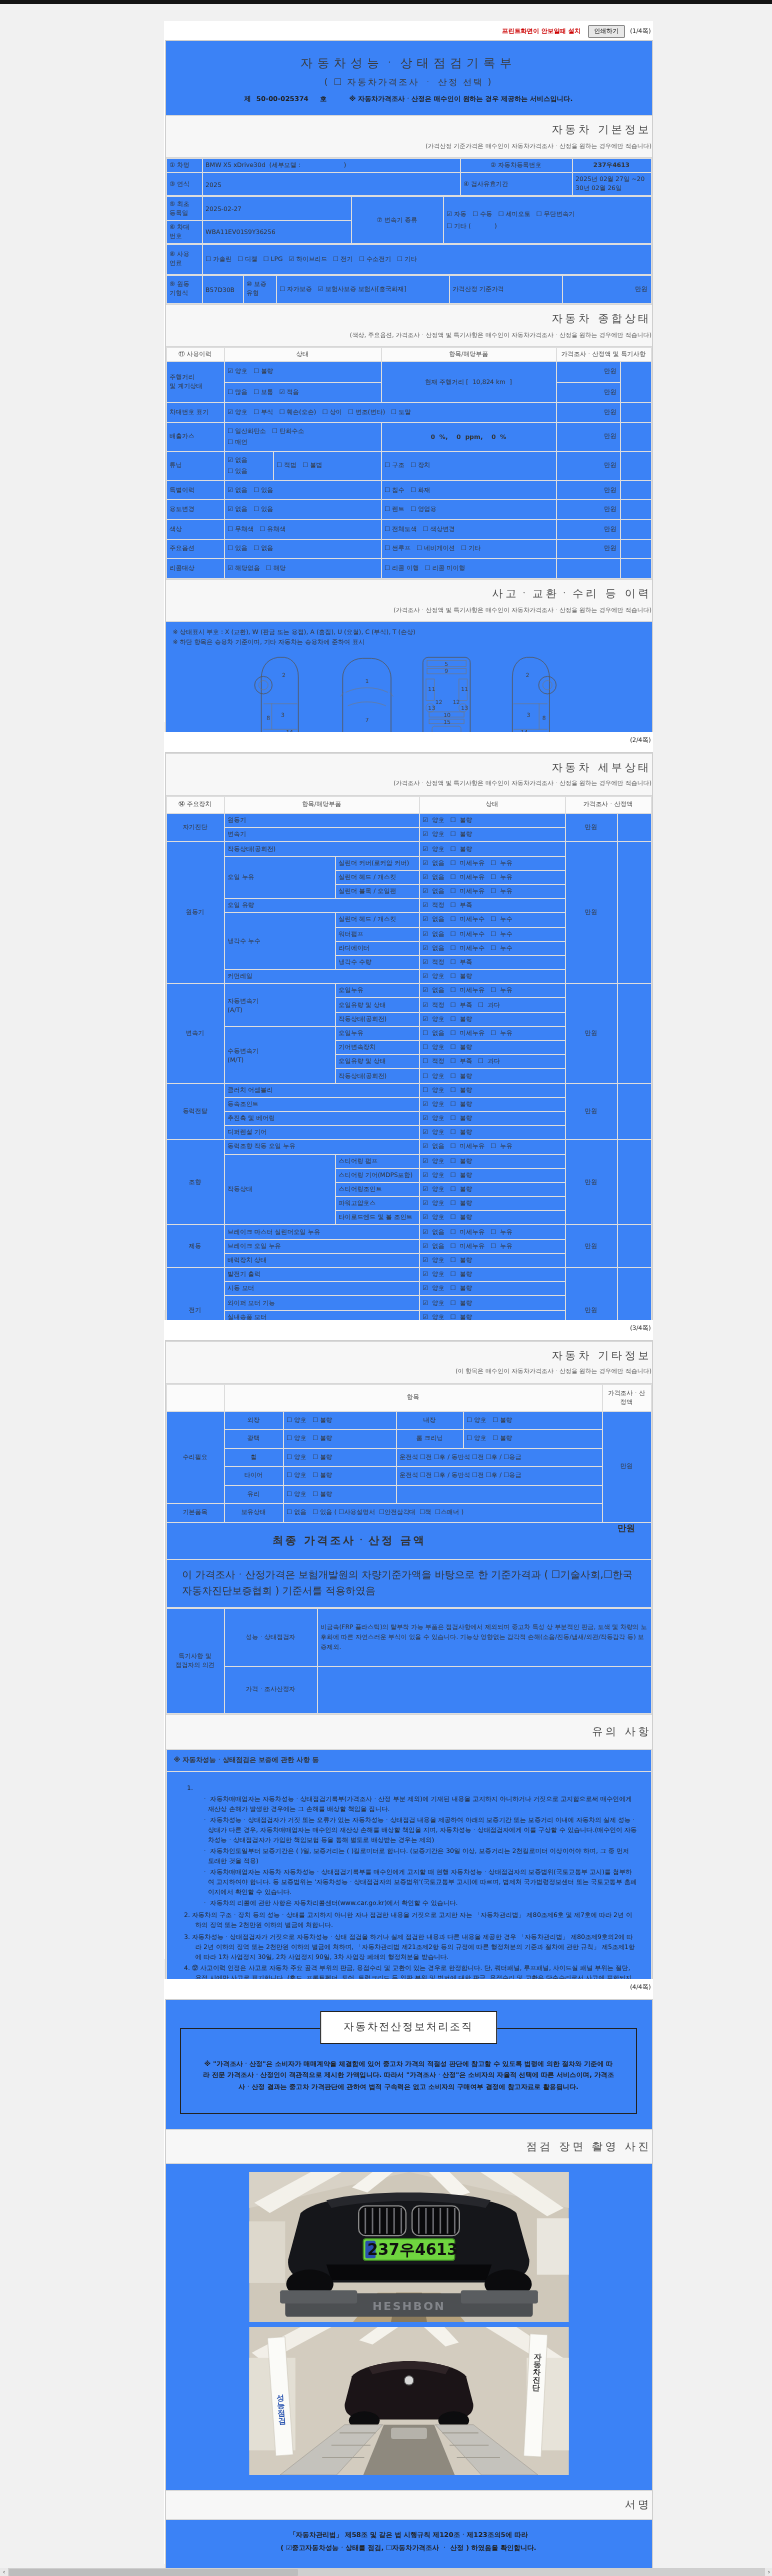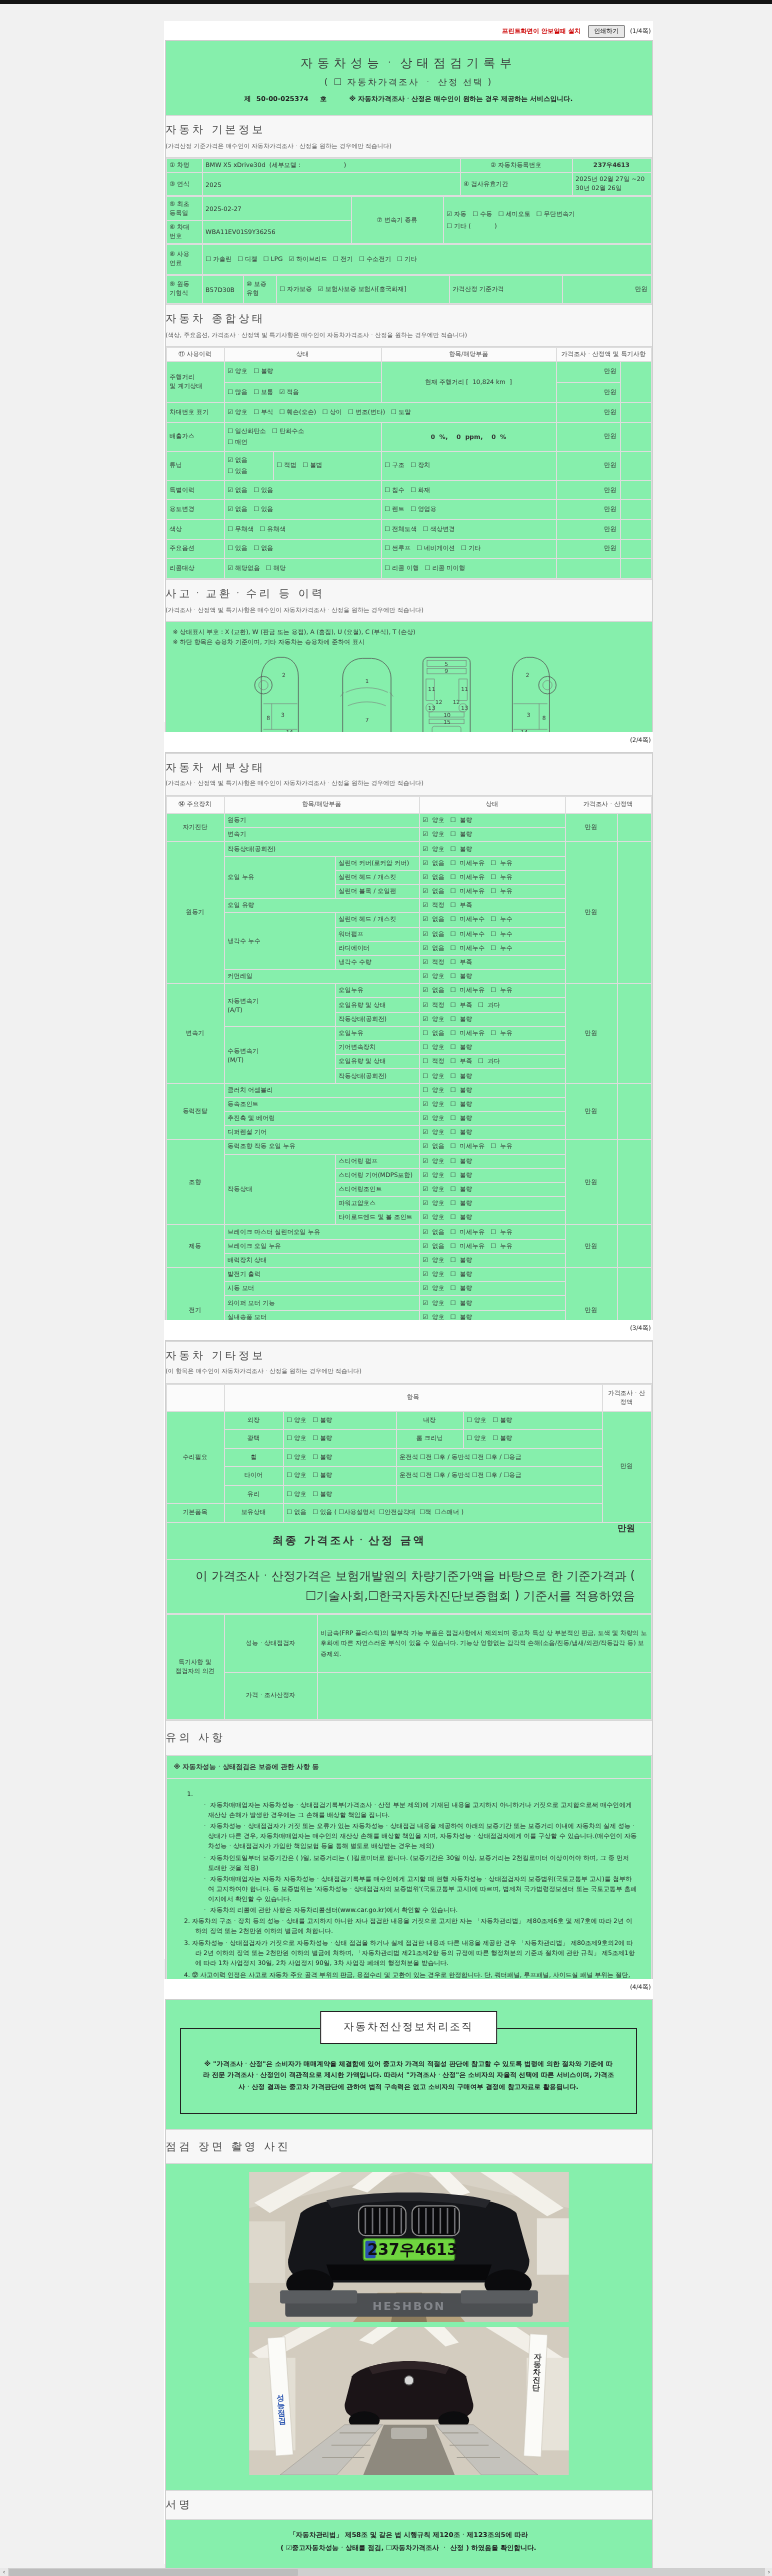--- a/index.html
+++ b/index.html
@@ -5,43 +5,43 @@
   html,body{margin:0;padding:0}
   body{width:773px;height:2576px;position:relative;background:#f1f1f1;
        font-family:"DejaVu Sans","Liberation Sans",sans-serif;font-size:6.2px;color:#333;overflow:hidden}
   .topbar{position:absolute;left:0;top:0;width:773px;height:4.1px;background:#141414}
   .doccol{position:absolute;left:164px;width:489px}
   .pg{position:absolute;left:0;width:489px;background:#fff}
   .ph{height:13.4px;text-align:right;padding:4.1px 2.1px 0 0;font-size:6.2px;color:#222}
   .ph .mark{margin-left:3.1px}
   .rednote{color:#c00;font-weight:bold;margin-right:5.2px;cursor:pointer}
   .printbtn{font-family:inherit;font-size:6.2px;padding:1px 5.2px;background:#e8e8e8;border:0.5px solid #8a8a8a;border-radius:1px}
-  .fr{border:0.5px solid #cfcfcf;margin:2.1px 0.5px 0 0.5px;background:#86efac}
+  .fr{border:0.5px solid #cfcfcf;margin:2.1px 0.5px 0 0.5px;background:#3b82f6}
   .doctitle{text-align:center;padding:13.4px 0 1px;font-size:12px;letter-spacing:4.6px;color:#3a3a3a}
   .docsub{text-align:center;font-size:8.8px;letter-spacing:1.5px;padding:4.1px 0 1px;color:#3a3a3a}
   .docno{text-align:center;font-size:6.7px;font-weight:bold;padding:5.2px 0 11.3px;color:#222}
   .docno .no{margin:0 9.3px 0 3.1px}
-  .sec{background:#f7f7f7;border-top:0.5px solid #d8d8d8;border-bottom:0.5px solid #d8d8d8;text-align:left;padding:7.2px 0 6.2px}
+  .sec{background:#f7f7f7;border-top:0.5px solid #d8d8d8;border-bottom:0.5px solid #d8d8d8;text-align:right;padding:7.2px 0 6.2px}
   .sec .t{font-size:10.8px;letter-spacing:2.6px;color:#4a4a4a}
   .sec .n{font-size:6px;color:#555;margin-top:4.6px;letter-spacing:0}
   table{width:100%;border-collapse:collapse;table-layout:fixed}
   td{border:0.5px solid #ddd;padding:2.1px 3.1px;font-size:6.2px;vertical-align:middle;color:#333;white-space:pre-wrap;word-break:break-all}
   td.ct{text-align:center}
   td.pr{text-align:right}
   td.b{font-weight:bold}
   .hd td{background:#fbfbfb;text-align:center;color:#444}
   .legend{padding:5.2px 7.2px 1px;font-size:6.2px;color:#333;line-height:1.7}
   .diagwrap{text-align:center;padding:4.1px 0 5.2px}
   svg text.dn{font-size:11px;fill:#444}
   svg .ln{fill:none;stroke:#555;stroke-width:1.4}
   svg .ln2{fill:none;stroke:#777;stroke-width:1}
   .bigrow{display:flex;border:0.5px solid #ddd;border-top:none}
   .bigrow .bl{flex:1;text-align:center;font-size:10.8px;letter-spacing:2.1px;font-weight:bold;color:#333;padding:11.3px 0}
   .bigrow .bu{width:103px;text-align:right;padding-right:15.5px;font-size:8.8px;font-weight:bold}
-  .basis{border:0.5px solid #ddd;border-top:none;text-align:right;padding:7.2px 15.5px;font-size:12px;line-height:1.6}
+  .basis{border:0.5px solid #ddd;border-top:none;text-align:left;padding:7.2px 15.5px;font-size:10px;line-height:1.6}
   .warnbox{border:0.5px solid #ddd;border-top:none;padding:6.2px 7.2px;font-size:6.7px;font-weight:bold;color:#333}
   .witems{border:0.5px solid #ddd;border-top:none;padding:8.2px 13.4px 11.3px 17.5px;line-height:1.6;font-size:6.3px;color:#222}
   .witems .num{margin:2.1px 0 1px 3.1px}
   .witems .itm{padding-left:11.3px;text-indent:-11.3px;margin:1.5px 0}
   .witems .bul{padding-left:24px;text-indent:-6.2px;margin:1px 0}
   .p4outer{margin:24px 14.4px 15.5px;border:1px solid #222;position:relative;padding:30px 20.6px 19.6px}
   .p4title{position:absolute;left:50%;top:-17.5px;transform:translateX(-50%);background:#fff;border:1px solid #222;padding:8.2px 23px;font-size:10.3px;letter-spacing:1.5px;white-space:nowrap}
   .p4text{text-align:center;font-size:6.6px;line-height:1.75;font-weight:bold;color:#222}
   .photos{text-align:center;padding:8.2px 0 9.3px}
   .photos svg{display:block;margin:0 auto 5.2px}

